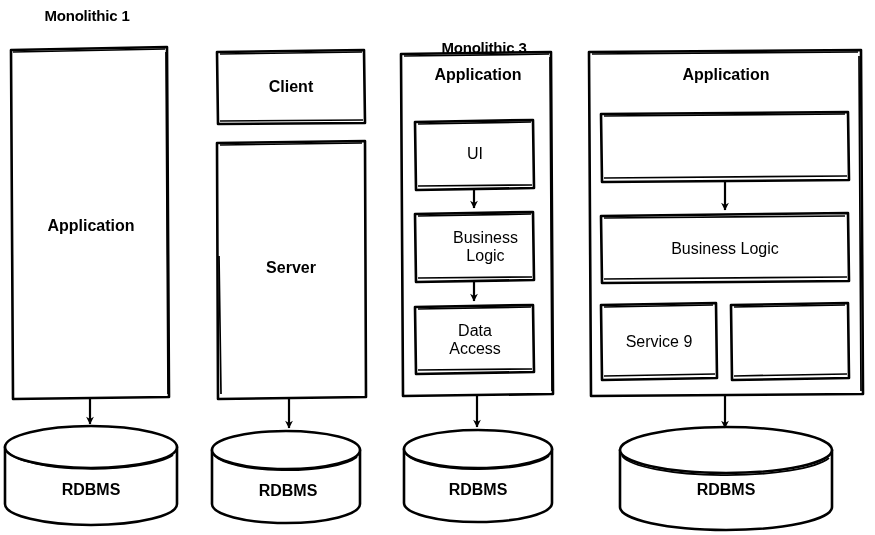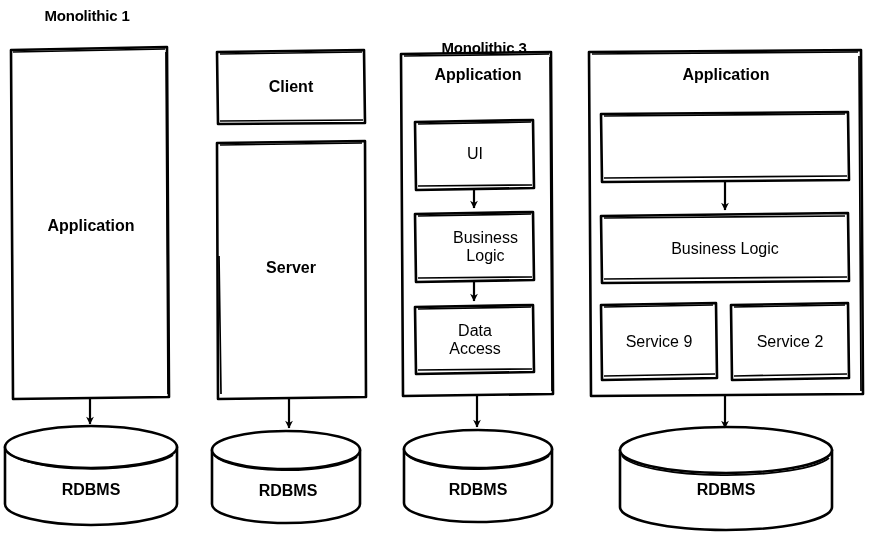--- a/index.html
+++ b/index.html
@@ -113,16 +113,15 @@
   <div class="lbl reg-lbl" style="left:416px;top:141px;width:118px;height:26px;font-size:16px;">UI</div>
   <div class="lbl reg-lbl" style="left:416px;top:219px;width:139px;height:56px;font-size:16px;">Business
 Logic</div>
   <div class="lbl reg-lbl" style="left:416px;top:312px;width:118px;height:56px;font-size:16px;">Data
 Access</div>
   <div class="lbl bold-lbl" style="left:405px;top:477px;width:146px;height:26px;font-size:16px;">RDBMS</div>
 
   <div class="lbl bold-lbl" style="left:591px;top:62px;width:270px;height:26px;font-size:16px;">Application</div>
   <div class="lbl reg-lbl" style="left:602px;top:235px;width:246px;height:28px;font-size:16px;">Business Logic</div>
   <div class="lbl reg-lbl" style="left:602px;top:328px;width:114px;height:28px;font-size:16px;">Service 9</div>
-  <div class="lbl reg-lbl" style="left:732px;top:328px;width:116px;height:28px;font-size:16px;">Service 2</div>
   <div class="lbl bold-lbl" style="left:653px;top:477px;width:146px;height:26px;font-size:16px;">RDBMS</div>
 
 </div>
 
 </body></html>

